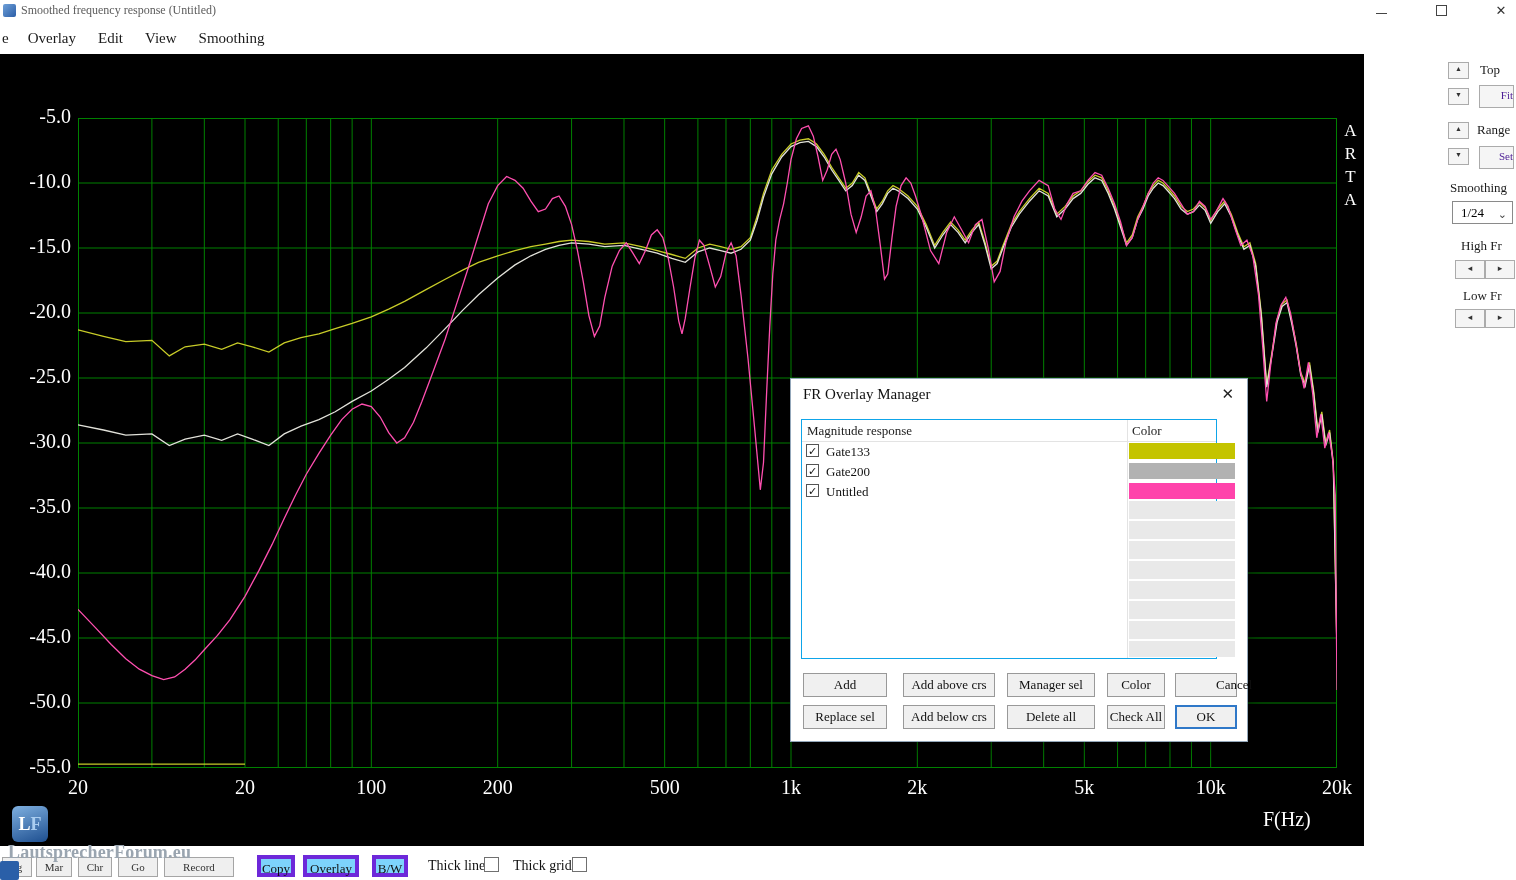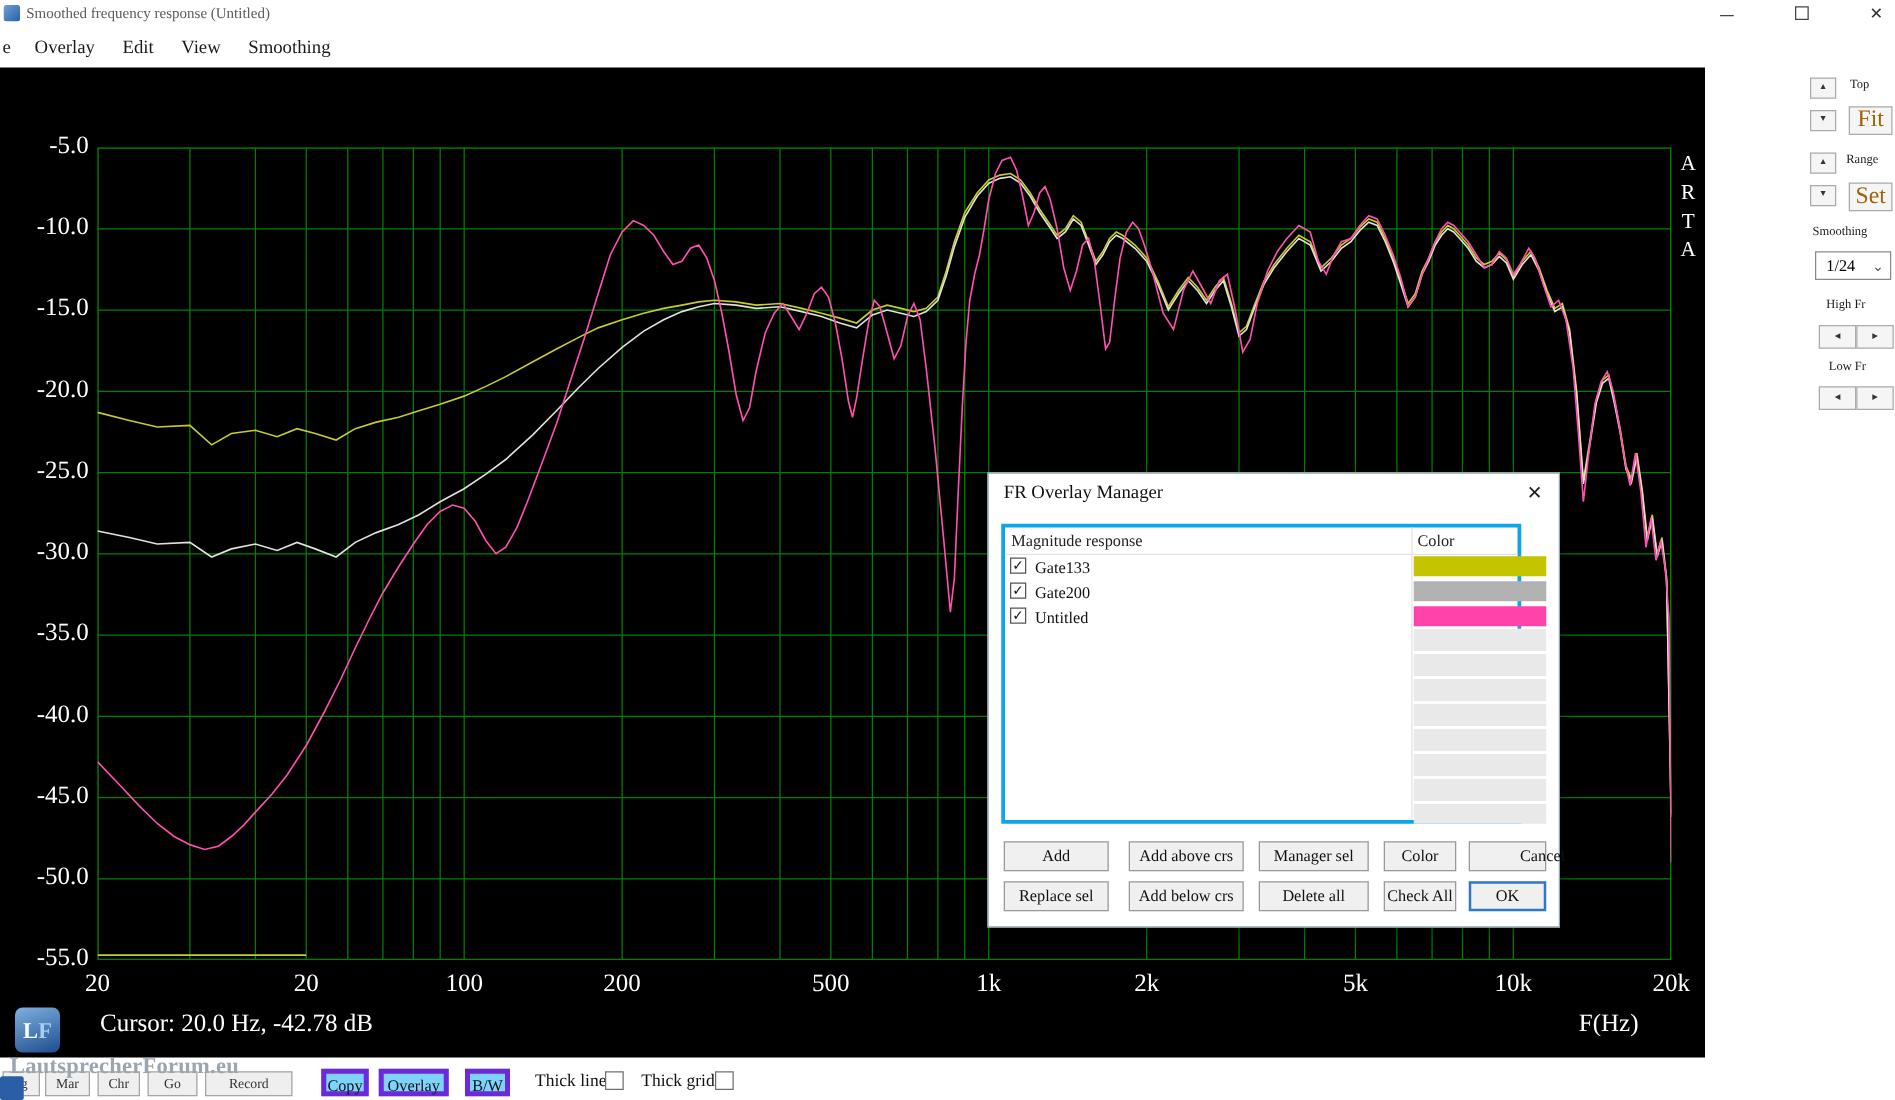--- a/index.html
+++ b/index.html
@@ -28,37 +28,37 @@
   #plot-svg{position:absolute;left:78px;top:118px;}
   .y-label{position:absolute;left:0;width:71px;text-align:right;font-size:20px;color:#fff;
            transform:translateY(-55%);}
   .x-label{position:absolute;top:776px;font-size:20px;color:#fff;transform:translateX(-50%);}
   .cursor-readout{position:absolute;left:80px;top:808px;font-size:20px;color:#fff;}
   .fhz{position:absolute;left:1263px;top:808px;font-size:20px;color:#fff;}
   .arta-vert{position:absolute;left:1340px;top:121px;font-size:17px;color:#fff;
              writing-mode:vertical-rl;text-orientation:upright;letter-spacing:4px;}
 
   
-  .panel-label{position:absolute;font-size:10px;color:#1a1a1a;}
+  .panel-label{position:absolute;font-size:13px;color:#1a1a1a;}
   .spin-btn{position:absolute;width:19px;height:15px;background:#f5f5f5;border:1px solid #ababab;
             font-size:7px;line-height:13px;text-align:center;color:#333;}
-  .small-btn{position:absolute;background:#f5f5f5;border:1px solid #ababab;font-size:19px;
-             text-align:center;color:#a16207;}
+  .small-btn{position:absolute;background:#f5f5f5;border:1px solid #ababab;font-size:11px;
+             text-align:right;color:#4c1d95;}
   .combo{position:absolute;left:1452px;top:201px;width:61px;height:23px;border:1px solid #8a8a8a;
          background:#fff;font-size:13px;line-height:21px;padding-left:8px;box-sizing:border-box;}
   .combo-arrow{position:absolute;right:5px;top:2px;font-size:11px;color:#444;}
   .hlf-btn{position:absolute;width:28px;height:17px;background:#f5f5f5;border:1px solid #ababab;
            font-size:9px;line-height:15px;text-align:center;color:#333;}
 
   
   .dialog{position:absolute;left:790px;top:378px;width:458px;height:364px;background:#fff;
           border:1px solid #93a7ba;box-shadow:4px 5px 12px rgba(0,0,0,.35);z-index:30;box-sizing:border-box;}
   .dialog-title{position:absolute;left:12px;top:7px;font-size:15px;color:#111;}
   .dialog-close{position:absolute;right:13px;top:6px;font-size:15px;color:#222;}
-  .ovl-list{position:absolute;left:10px;top:40px;width:416px;height:240px;border:3px solid #0ea5e9;
+  .ovl-list{position:absolute;left:10px;top:40px;width:416px;height:240px;border:1px solid #0ea5e9;
             background:#fff;box-sizing:border-box;}
   .list-vline{position:absolute;left:325px;top:0;width:1px;height:100%;background:#e3e3e3;}
   .list-header-label{position:absolute;top:3px;font-size:13px;color:#222;}
   .list-hline{position:absolute;left:0;top:21px;width:100%;height:1px;background:#e3e3e3;}
   .ovl-row{position:absolute;left:0;width:100%;height:20px;}
   .cb{position:absolute;left:4px;top:3px;width:13px;height:13px;border:1px solid #555;background:#fff;
       font-size:11px;line-height:12px;text-align:center;color:#111;box-sizing:border-box;}
   .row-label{position:absolute;left:24px;top:3px;font-size:13px;color:#111;}
   .swatch{position:absolute;left:327px;top:2px;width:106px;height:16px;}
   .empty-col{position:absolute;left:327px;top:81px;width:106px;height:156px;
@@ -174,21 +174,20 @@
       <span class="x-label" style="left: 371.334px;">100</span>
       <span class="x-label" style="left: 497.667px;">200</span>
       <span class="x-label" style="left: 664.669px;">500</span>
       <span class="x-label" style="left: 791.001px;">1k</span>
       <span class="x-label" style="left: 917.333px;">2k</span>
       <span class="x-label" style="left: 1084.34px;">5k</span>
       <span class="x-label" style="left: 1210.67px;">10k</span>
       <span class="x-label" style="left: 1337px;">20k</span>
     </div>
   <div class="arta-vert">ARTA</div>
-  <div class="cursor-readout">Cursor: 20.0 Hz, -42.78 dB</div>
   <div class="fhz">F(Hz)</div>
 
   <div class="spin-btn" style="left:1448px;top:62px;">▲</div>
   <div class="panel-label" style="left:1480px;top:62px;">Top</div>
   <div class="spin-btn" style="left:1448px;top:88px;">▼</div>
   <div class="small-btn" style="left:1479px;top:85px;width:33px;height:21px;line-height:19px;">Fit</div>
 
   <div class="spin-btn" style="left:1448px;top:122px;">▲</div>
   <div class="panel-label" style="left:1477px;top:122px;">Range</div>
   <div class="spin-btn" style="left:1448px;top:148px;">▼</div>

